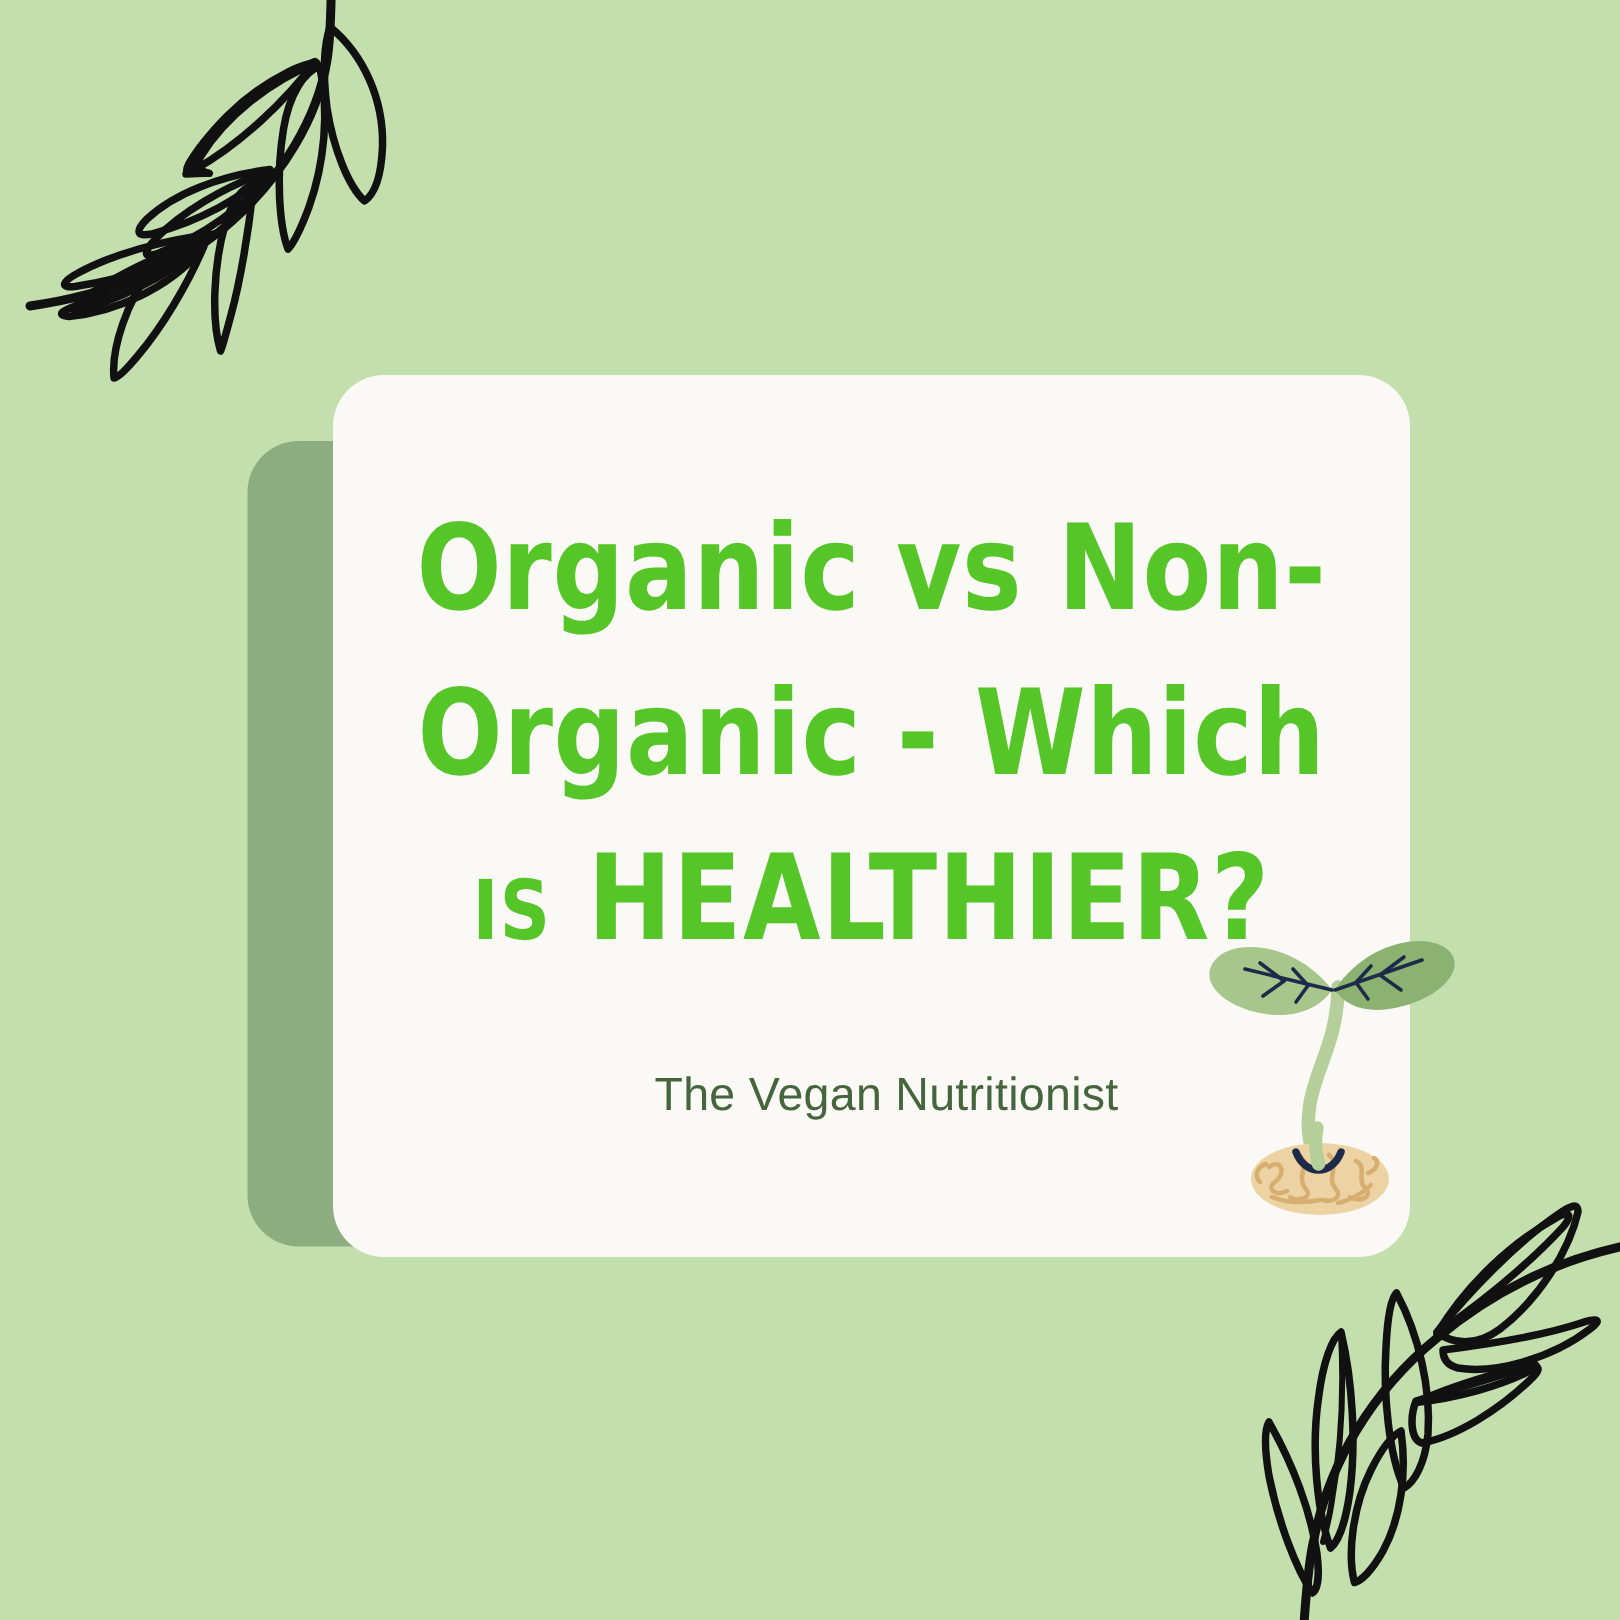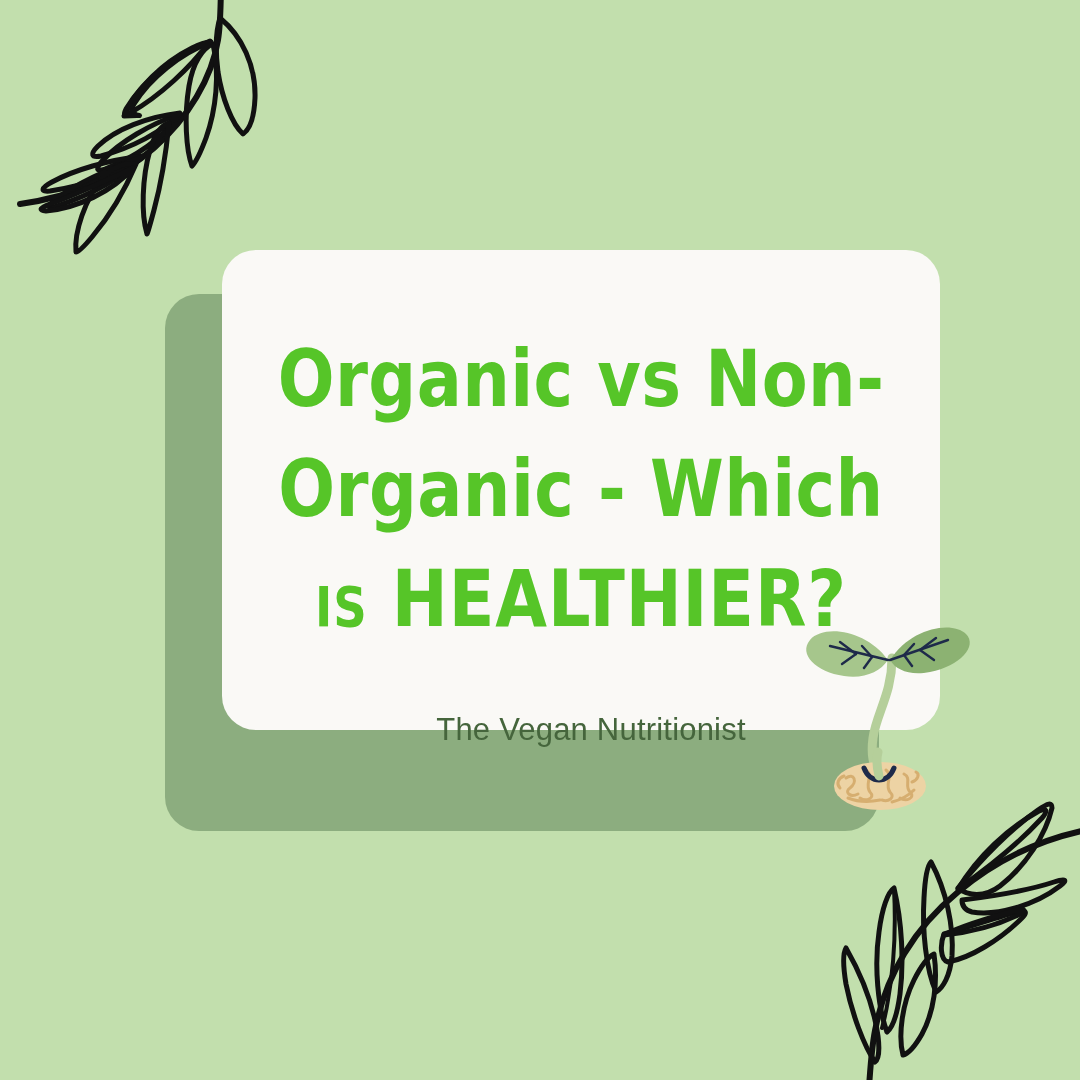--- a/index.html
+++ b/index.html
@@ -47,21 +47,21 @@
     height: 537px;
     background: #8cad7f;
     border-radius: 34px;
   }
 
   .white-card {
     position: absolute;
     left: 222px;
     top: 250px;
     width: 718px;
-    height: 480px;
+    height: 588px;
     background: #faf9f6;
     border-radius: 34px;
   }
 
   .card-inner {
     position: absolute;
     left: 0;
     top: 0;
     right: 0;
     bottom: 0;

